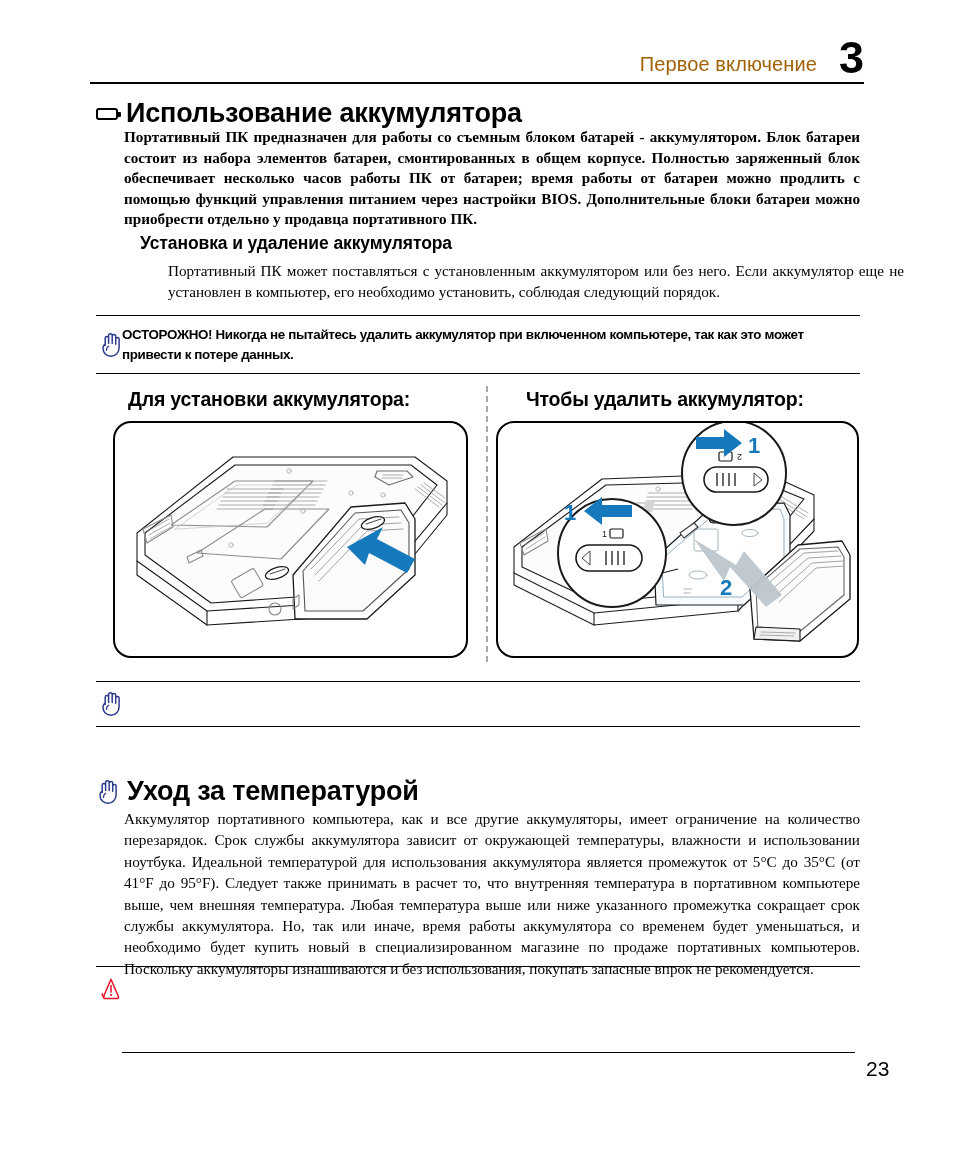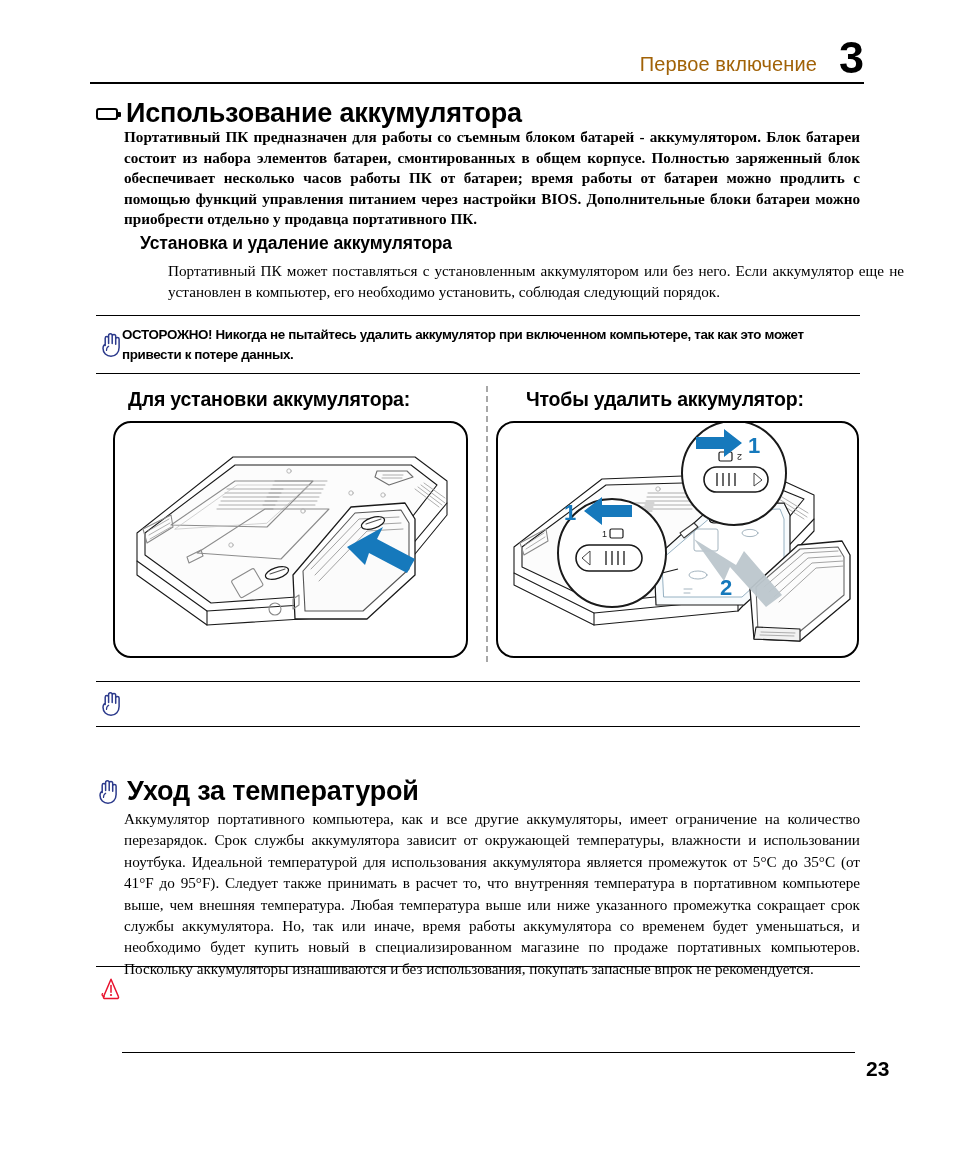--- a/index.html
+++ b/index.html
@@ -154,21 +154,21 @@
   }
 
   
   .footer-rule {
     position: absolute;
     border-top: 1.4px solid #000;
   }
   .page-number {
     position: absolute;
     font-family: "Liberation Sans", sans-serif;
-    font-weight: bold;
+    font-weight: normal;
     font-size: 21px;
   }
 </style>
 </head>
 <body>
 
 <div class="page-header">
   <div class="header-row">
     <div class="chapter-title">Первое включение</div>
     <div class="chapter-number">3</div>

